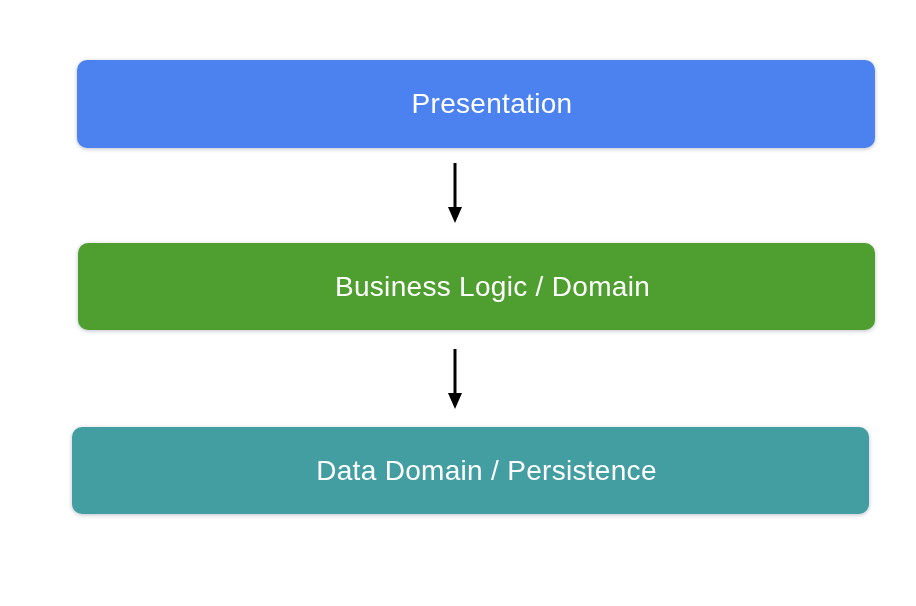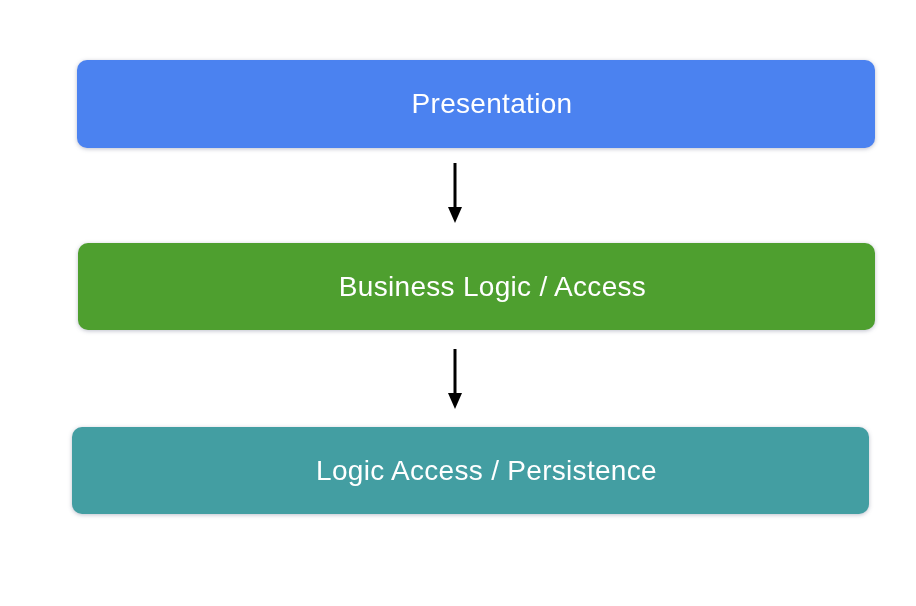--- a/index.html
+++ b/index.html
@@ -48,25 +48,25 @@
   <div class="layer-box box-1" style="background-color: rgb(75, 130, 240);">
     <span class="layer-label" style="color: rgb(255, 255, 255);">Presentation</span>
   </div>
 
   <svg class="arrow arrow-1" width="18" height="60" viewBox="0 0 18 60" style="color: rgb(0, 0, 0);">
     <line x1="9" y1="0" x2="9" y2="46" stroke="currentColor" stroke-width="3"></line>
     <polygon points="2,44 16,44 9,60" fill="currentColor"></polygon>
   </svg>
 
   <div class="layer-box box-2" style="background-color: rgb(78, 159, 47);">
-    <span class="layer-label" style="color: rgb(255, 255, 255);">Business Logic / Access</span>
+    <span class="layer-label" style="color: rgb(255, 255, 255);">Business Logic / Domain</span>
   </div>
 
   <svg class="arrow arrow-2" width="18" height="60" viewBox="0 0 18 60" style="color: rgb(0, 0, 0);">
     <line x1="9" y1="0" x2="9" y2="46" stroke="currentColor" stroke-width="3"></line>
     <polygon points="2,44 16,44 9,60" fill="currentColor"></polygon>
   </svg>
 
   <div class="layer-box box-3" style="background-color: rgb(67, 158, 162);">
-    <span class="layer-label" style="color: rgb(255, 255, 255);">Logic Access / Persistence</span>
+    <span class="layer-label" style="color: rgb(255, 255, 255);">Data Domain / Persistence</span>
   </div>
 
 </div>
 
 </body></html>

